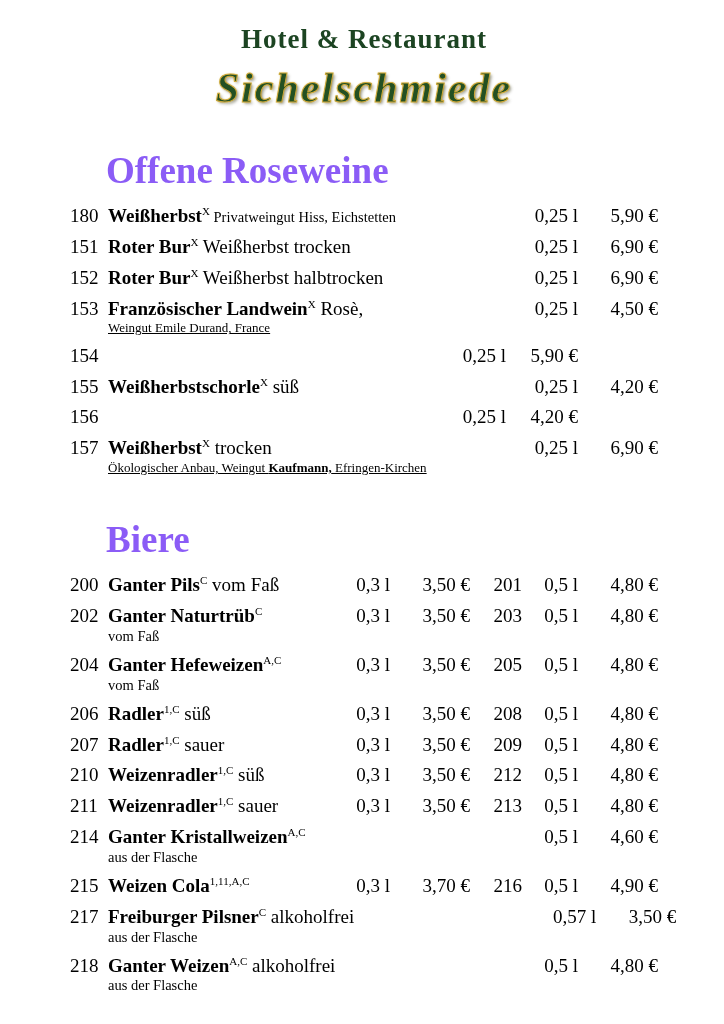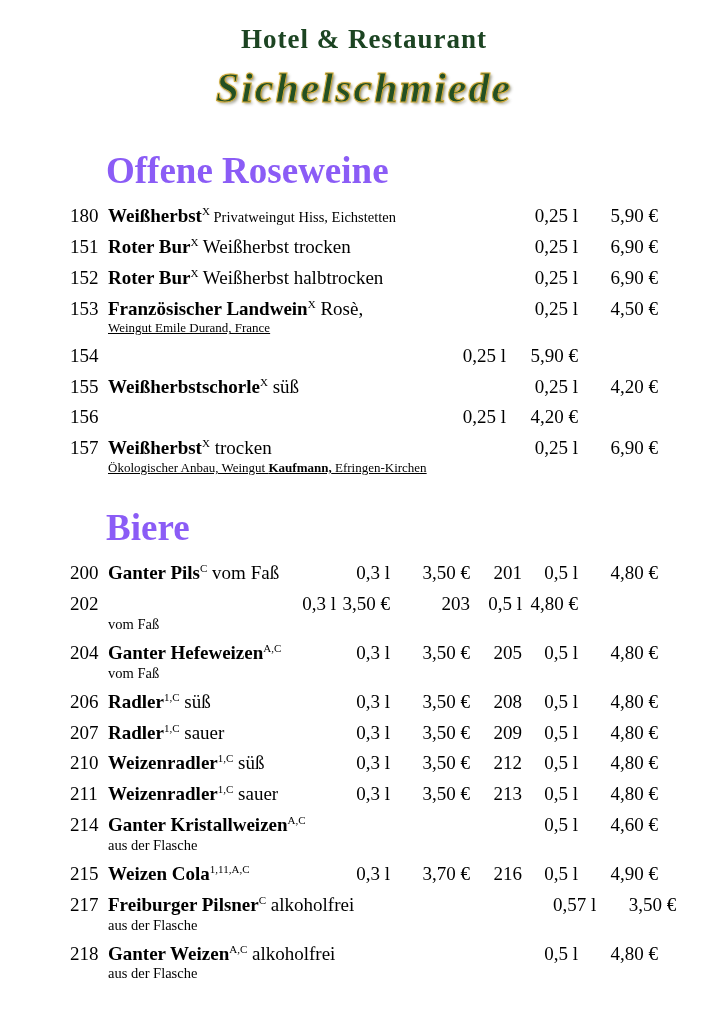--- a/index.html
+++ b/index.html
@@ -35,21 +35,21 @@
     text-shadow: 2px 2px 3px rgba(60,60,30,0.45), 0 0 2px #d8b93c;
     margin-top: 9px;
   }
   h2.sect {
     color: #8b5cf6;
     font-size: 37px;
     font-weight: bold;
     margin: 40px 0 16px 36px;
     line-height: 1;
   }
-  h2.sect.biere { margin-top: 34px; }
+  h2.sect.biere { margin-top: 46px; }
   .row {
     display: grid;
     align-items: baseline;
     margin: 9px 0;
     font-size: 19px;
     line-height: 1.15;
   }
   .row.wine { grid-template-columns: 38px 1fr 72px 80px; }
   .row.beer { grid-template-columns: 38px 1fr 54px 80px 52px 56px 80px; }
   .num { text-align: left; }
@@ -141,20 +141,21 @@
         <span class="num">200</span>
         <span class="namecell"><span class="nm">Ganter Pils</span><sup class="sup">C</sup><span class="after"> vom Faß</span></span>
         <span class="col r">0,3 l</span>
         <span class="col r">3,50 €</span>
         <span class="col r">201</span>
         <span class="col r">0,5 l</span>
         <span class="col r">4,80 €</span>
       </div>
       <div class="row beer">
         <span class="num">202</span>
+        <span class="namecell"><span class="nm">Ganter Naturtrüb</span><sup class="sup">C</sup></span>
         <span class="col r">0,3 l</span>
         <span class="col r">3,50 €</span>
         <span class="col r">203</span>
         <span class="col r">0,5 l</span>
         <span class="col r">4,80 €</span>
         <div class="sub">vom Faß</div>
       </div>
       <div class="row beer">
         <span class="num">204</span>
         <span class="namecell"><span class="nm">Ganter Hefeweizen</span><sup class="sup">A,C</sup></span>

